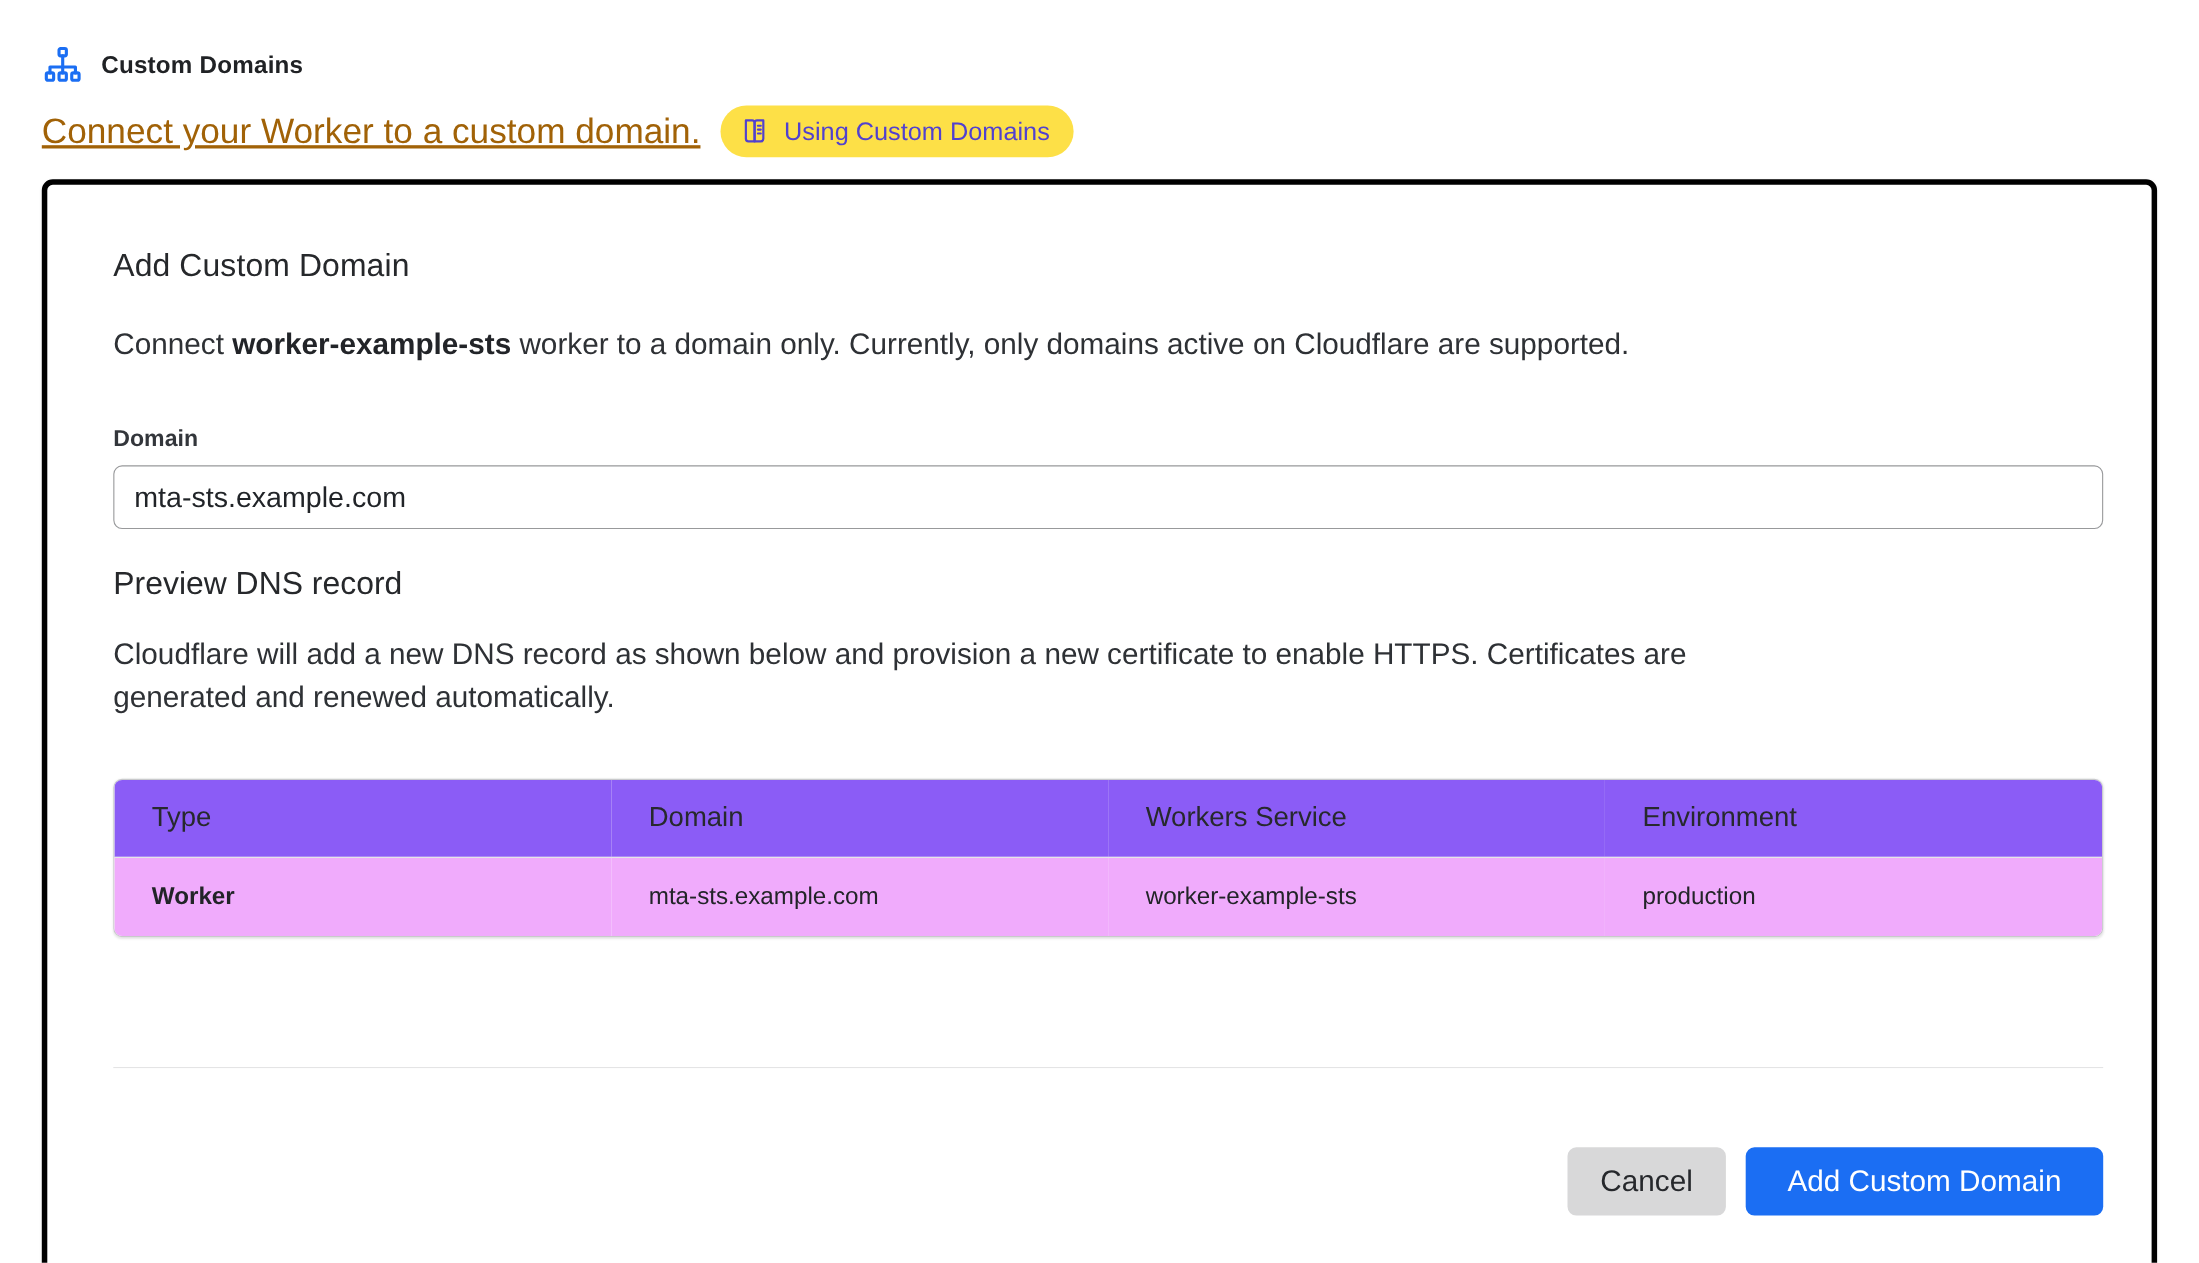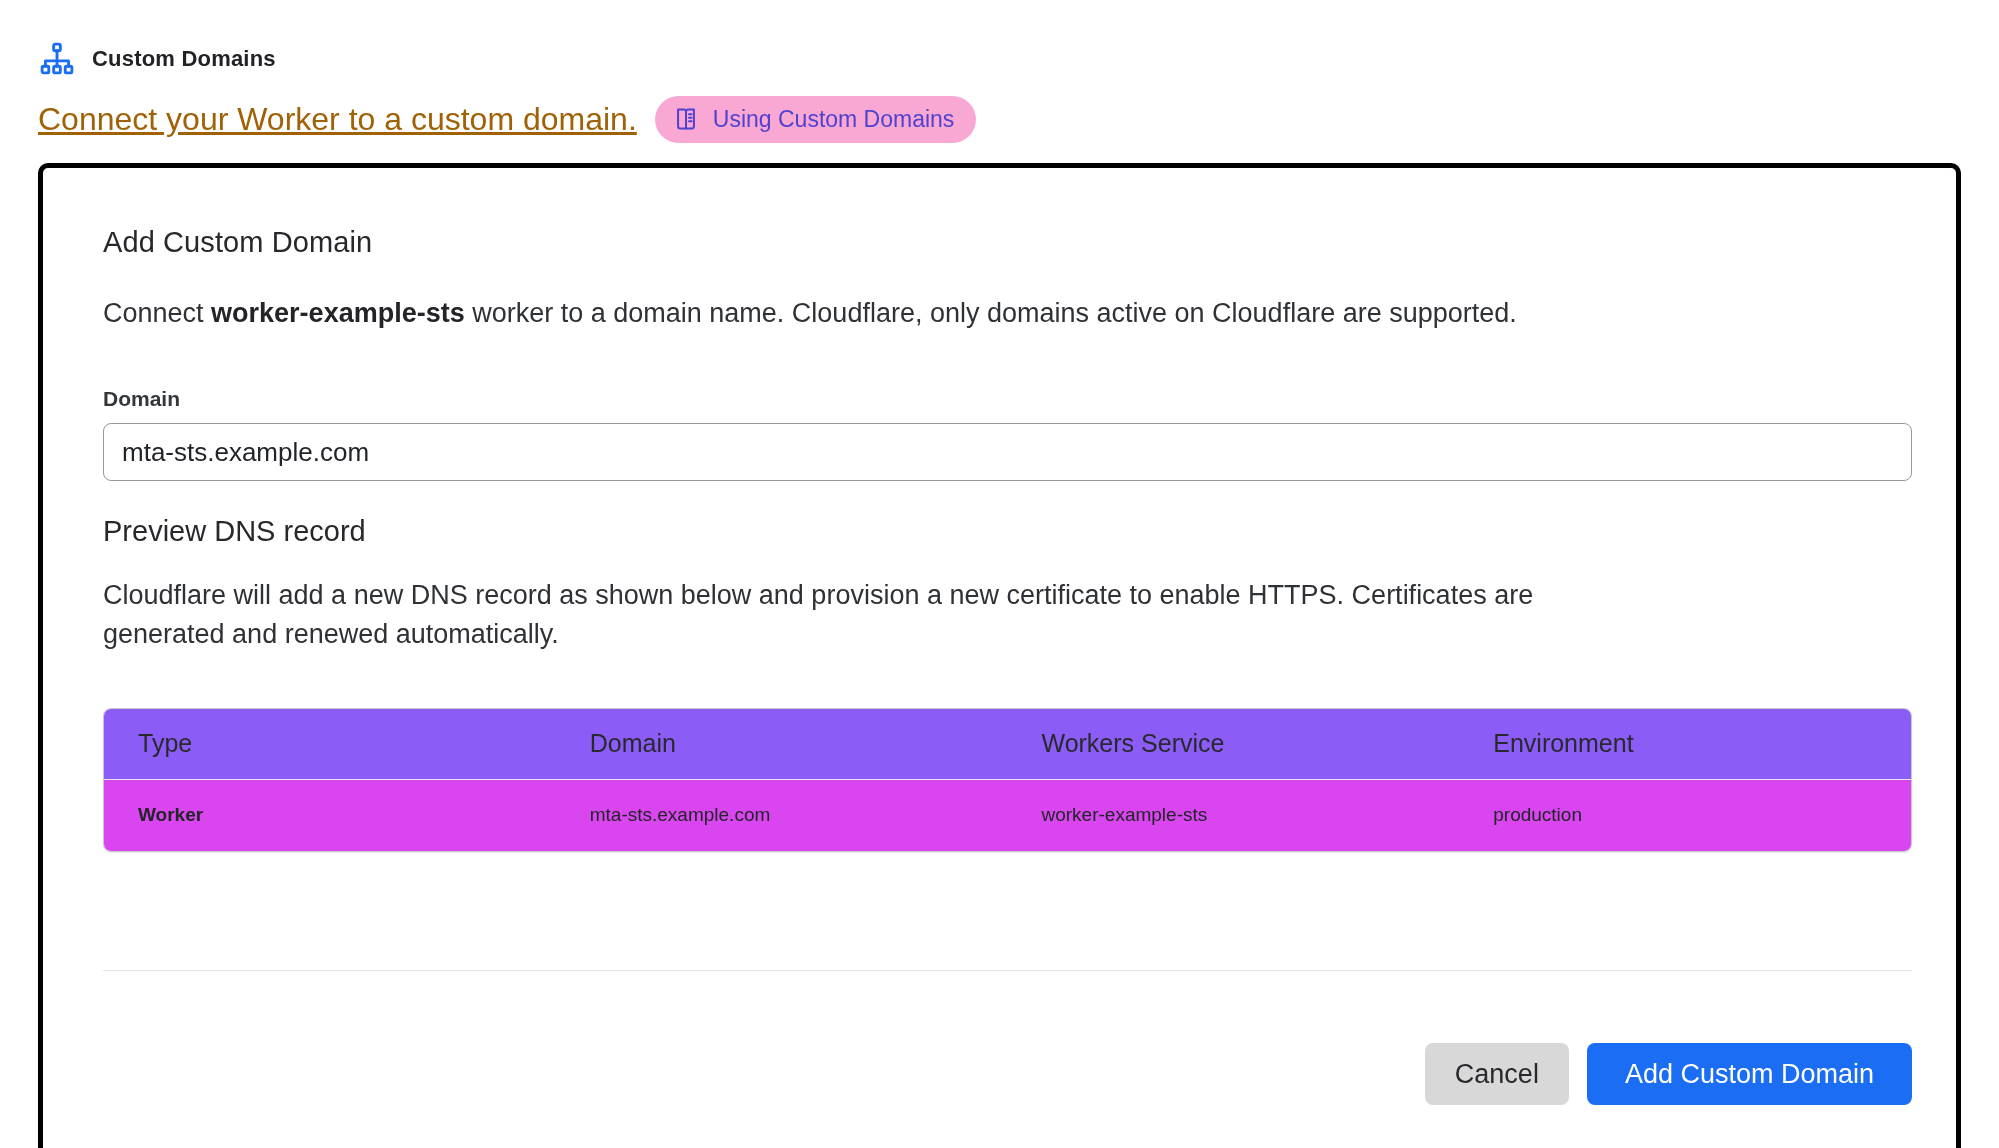--- a/index.html
+++ b/index.html
@@ -26,21 +26,21 @@
     margin-top: 18px;
     display: flex;
     align-items: center;
     gap: 18px;
   }
   .page-subtitle { font-size: 32px; color: #a16207; text-decoration: underline; }
   .docs-badge {
     display: inline-flex;
     align-items: center;
     gap: 13px;
-    background: #f9a8d4;
+    background: #fde047;
     color: #5141cf;
     border: none;
     border-radius: 24px;
     padding: 9px 22px 10px 17px;
     font-size: 23px;
     font-family: "Liberation Sans", sans-serif;
     cursor: pointer;
     text-decoration: none;
   }
   .docs-badge svg { width: 28px; height: 28px; }
@@ -120,23 +120,23 @@
     background: #8b5cf6;
     text-align: left;
     font-size: 25px;
     font-weight: 500;
     color: #27292d;
     height: 70px;
     padding-left: 34px;
     border-bottom: 1px solid #e6e6e7;
   }
   .dns-table td {
-    background: #d946ef;
+    background: #f0abfc;
     text-align: left;
-    font-size: 19px;
+    font-size: 22px;
     font-weight: 400;
     color: #222428;
     height: 72px;
     padding-left: 34px;
   }
   .dns-table td.cell-type { font-weight: 700; }
 
   
   .footer-divider {
     margin-top: 118px;
@@ -194,21 +194,21 @@
         <path d="M14.6 8 h2.2 M14.6 11 h2.2 M14.6 14 h2.2"></path>
       </svg>
       <span>Using Custom Domains</span>
     </a>
   </div>
 
   <div class="card">
 
     <h2 class="card-heading">Add Custom Domain</h2>
 
-    <p class="card-desc"><span>Connect </span><strong>worker-example-sts</strong><span> worker to a domain name. Cloudflare, only domains active on Cloudflare are supported.</span></p>
+    <p class="card-desc"><span>Connect </span><strong>worker-example-sts</strong><span> worker to a domain only. Currently, only domains active on Cloudflare are supported.</span></p>
 
     <label class="field-label" for="domain-input">Domain</label>
     <input id="domain-input" class="domain-input" type="text" value="mta-sts.example.com" style="">
 
     <h2 class="preview-heading">Preview DNS record</h2>
 
     <p class="preview-desc">Cloudflare will add a new DNS record as shown below and provision a new certificate to enable HTTPS. Certificates are generated and renewed automatically.</p>
 
     
     <div class="dns-table-wrap">

